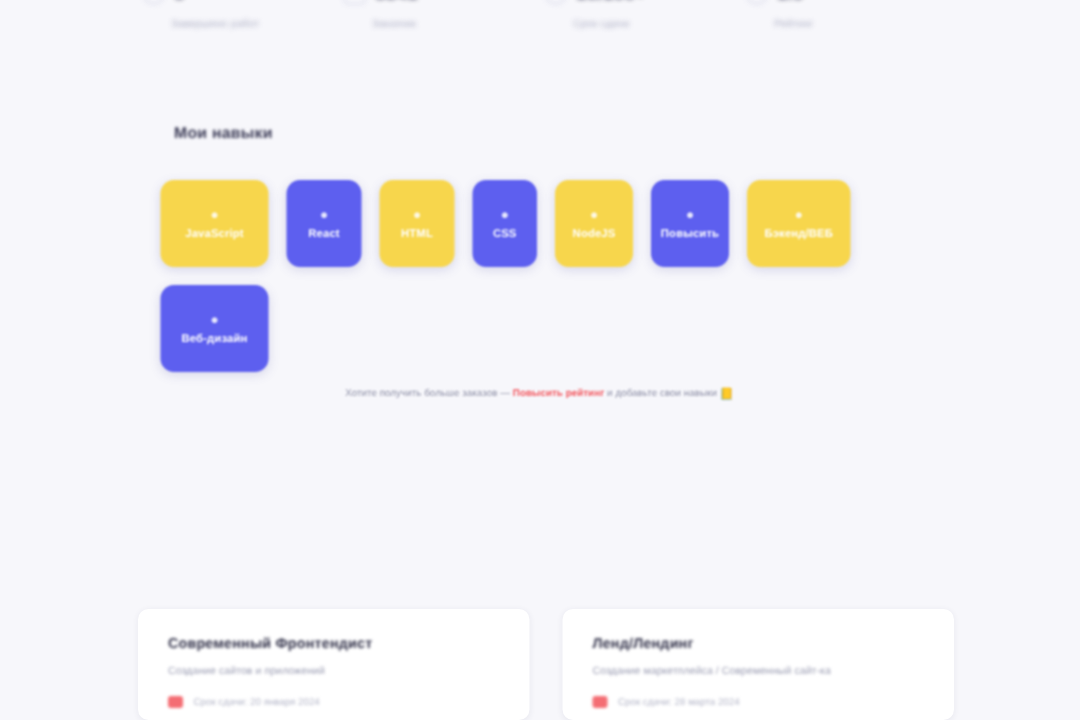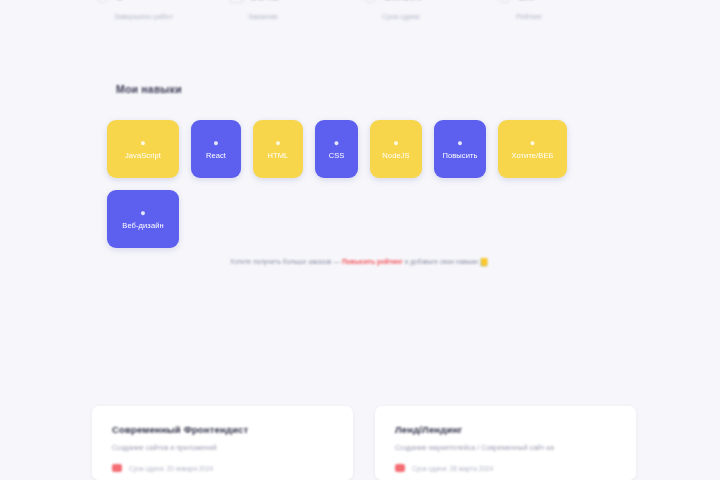--- a/index.html
+++ b/index.html
@@ -116,21 +116,21 @@
     color: #ffffff;
   }
   .badge-icon {
     font-size: 9px;
     line-height: 1;
     opacity: .85;
     display: block;
   }
   .badge-label {
     font-size: 7.5px;
-    font-weight: 400;
+    font-weight: 700;
     line-height: 1;
     white-space: nowrap;
     letter-spacing: .1px;
   }
 
   
   .note-line {
     position: absolute;
     left: 0;
     top: 258px;
@@ -279,21 +279,21 @@
       <span class="badge-label">NodeJS</span>
     </div>
 
     <div class="badge purple" style="width:52px">
       <span class="badge-icon">●</span>
       <span class="badge-label">Повысить</span>
     </div>
 
     <div class="badge yellow" style="width:69px">
       <span class="badge-icon">●</span>
-      <span class="badge-label">Хотите/ВЕБ</span>
+      <span class="badge-label">Бэкенд/ВЕБ</span>
     </div>
 
     <div class="badge purple" style="width:72px">
       <span class="badge-icon">●</span>
       <span class="badge-label">Веб-дизайн</span>
     </div>
 
   </div>
 
   <div class="note-line">

